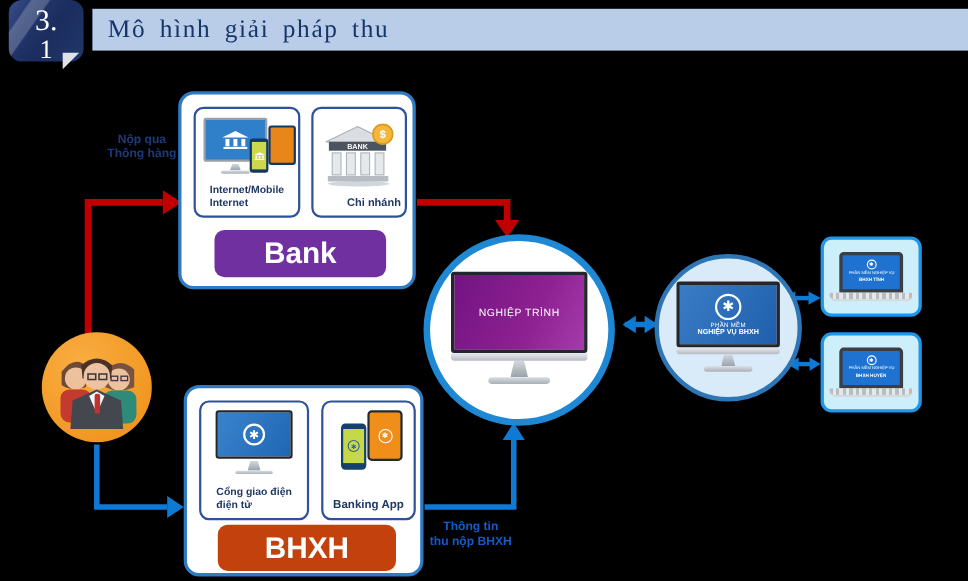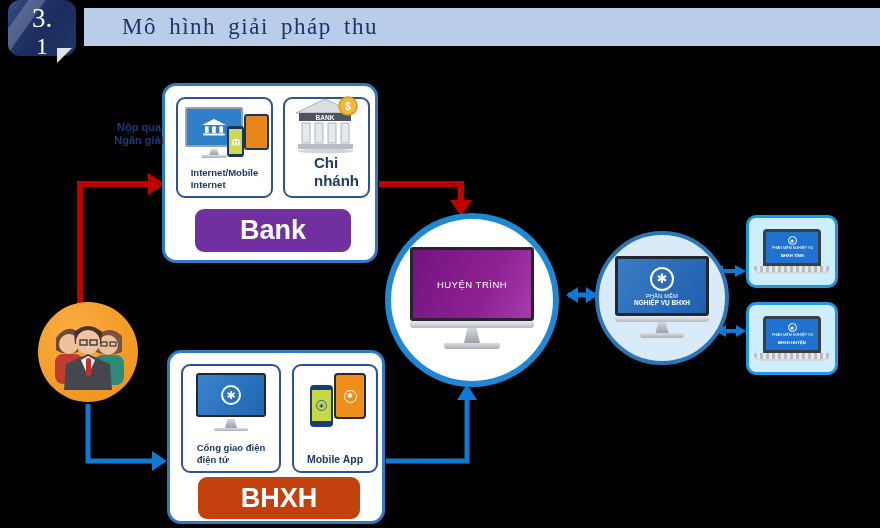--- a/index.html
+++ b/index.html
@@ -24,21 +24,21 @@
   .fold {
     left:57px; top:48px; width:0; height:0; z-index:4;
     border-top:15px solid #dfe3e9; border-right:15px solid transparent;
   }
   .title-bar {
     left:84px; top:8px; width:796px; height:38px; background:#b9cde8;
     display:flex; align-items:center; padding-left:14px; z-index:2;
   }
   .title-text {
     font-family:"Liberation Serif", serif; font-size:23px; color:#17356b;
-    letter-spacing:1.5px; word-spacing:5px;margin-left:24px;
+    letter-spacing:1.5px; word-spacing:5px;
   }
 
   
   .group-box { background:#fff; border:3px solid #2e7bc4; border-radius:14px; z-index:2; }
   .sub-box {
     position:absolute; background:#fff; border:2px solid #2d5299; border-radius:9px;
     display:flex; flex-direction:column; align-items:center; justify-content:flex-end;
     padding:5px 2px 5px;
   }
   .sub-label { font-weight:bold; color:#1f3864; font-size:9.5px; line-height:1.25; text-align:left; }
@@ -188,21 +188,21 @@
           <text x="31" y="23.5" text-anchor="middle" font-size="6.5" font-weight="bold" fill="#fff" font-family="Liberation Sans, sans-serif">BANK</text>
           <rect x="8" y="27" width="8" height="20" fill="#e6e9ec" stroke="#aeb4ba" stroke-width="1"></rect>
           <rect x="21" y="27" width="8" height="20" fill="#e6e9ec" stroke="#aeb4ba" stroke-width="1"></rect>
           <rect x="34" y="27" width="8" height="20" fill="#e6e9ec" stroke="#aeb4ba" stroke-width="1"></rect>
           <rect x="47" y="27" width="8" height="20" fill="#e6e9ec" stroke="#aeb4ba" stroke-width="1"></rect>
           <rect x="4" y="48" width="55" height="5" fill="#b7bcc2"></rect>
           <circle cx="54" cy="10" r="9" fill="#f5b63c" stroke="#d99a1f" stroke-width="1.5"></circle>
           <text x="54" y="13.5" text-anchor="middle" font-size="10" font-weight="bold" fill="#fff" font-family="Liberation Sans, sans-serif">$</text>
         </svg>
       </div>
-      <div class="sub-label" style="font-size:15px;margin-left:27px;">Chi nhánh</div>
+      <div class="sub-label" style="font-size:10px;margin-left:27px;">Chi nhánh</div>
     </div>
     <div class="pill-button" style="left:30px; top:123px; width:156px; height:43px; background:#7030a0; font-size:27px;">Bank</div>
   </div>
 
   <div class="abs group-box" style="left:167px; top:350px; width:218px; height:174px;">
 
     <div class="sub-box" style="left:11px; top:11px; width:100px; height:109px;">
       <div class="icon-area">
         <div class="abs mon-screen" style="left:11px; top:2px; width:70px; height:44px; background:linear-gradient(120deg,#3a83cc,#1f66b4); border-width:2px;">
           <span class="logo-ring" style="width:20px; height:20px; font-size:11px;">✱</span>
@@ -220,29 +220,29 @@
       <div class="icon-area">
         <div class="abs" style="left:38px; top:2px; width:32px; height:46px; background:#ef8f1a; border:2px solid #232a31; border-radius:4px; display:flex; align-items:center; justify-content:center;">
           <span class="logo-ring" style="width:13px; height:13px; font-size:7px; border-width:1.5px;">✱</span>
         </div>
         <div class="abs" style="left:14px; top:14px; width:23px; height:42px; background:#16406e; border-radius:4px; padding:5px 2px 6px;">
           <div style="width:100%; height:100%; background:#c6d845; display:flex; align-items:center; justify-content:center;">
             <span class="logo-ring" style="width:11px; height:11px; font-size:6px; border-color:#2b5fa8; color:#2b5fa8; border-width:1.5px;">✱</span>
           </div>
         </div>
       </div>
-      <div class="sub-label" style="font-size:10.5px;">Mobile App</div>
+      <div class="sub-label" style="font-size:10.5px;">Banking App</div>
     </div>
     <div class="pill-button" style="left:28px; top:124px; width:162px; height:42px; background:#c2410c; font-size:27px;">BHXH</div>
   </div>
 
   <div class="abs big-circle" style="left:385px; top:213px; width:174px; height:174px; background:#fff; border:6px solid #1e88d4;">
     <div class="abs" style="left:19px; top:28px; width:124px;">
       <div class="mon-screen" style="height:74px; background:linear-gradient(295deg,#a53bac 0%,#8e2191 40%,#731383 100%);">
-        <div style="font-size:9.5px; letter-spacing:.5px;">HUYỆN TRÌNH</div>
+        <div style="font-size:9.5px; letter-spacing:.5px;">NGHIỆP TRÌNH</div>
       </div>
       <div class="mon-chin" style="height:7px;"></div>
       <div class="mon-neck" style="width:16px; height:15px;"></div>
       <div class="mon-base" style="width:56px; height:6px;"></div>
     </div>
   </div>
 
   <div class="abs big-circle" style="left:595px; top:231px; width:134px; height:134px; background:#d9ebf8; border:4px solid #2e75b6;">
     <div class="abs" style="left:16px; top:21px; width:94px;">
       <div class="mon-screen" style="height:60px; background:linear-gradient(120deg,#3a7cc4,#1f5fae);">
@@ -266,18 +266,22 @@
   </div>
   <div class="abs laptop-box" style="left:746px; top:302px; width:92px; height:73px;">
     <div class="lap-screen">
       <span class="logo-ring" style="width:9px; height:9px; font-size:5px; border-width:1px;">✱</span>
       <div class="lap-text">PHẦN MỀM NGHIỆP VỤ</div>
       <div class="lap-text b">BHXH HUYỆN</div>
     </div>
     <div class="lap-base"></div>
   </div>
 
-  <div class="abs flow-label" style="left:101px; top:121px; width:76px; color:#1e3a7a;">
+  <div class="abs flow-label" style="left:91px; top:121px; width:76px; color:#1e3a7a;">
     <span>Nộp qua</span><br>
-    <span>Ngân giải</span>
+    <span>Thông hàng</span>
+  </div>
+  <div class="abs flow-label" style="left:382px; top:473px; width:92px; color:#1659c8; white-space:nowrap;">
+    <span>Thông tin</span><br>
+    <span>thu nộp BHXH</span>
   </div>
 
 </div>
 
 </body></html>

